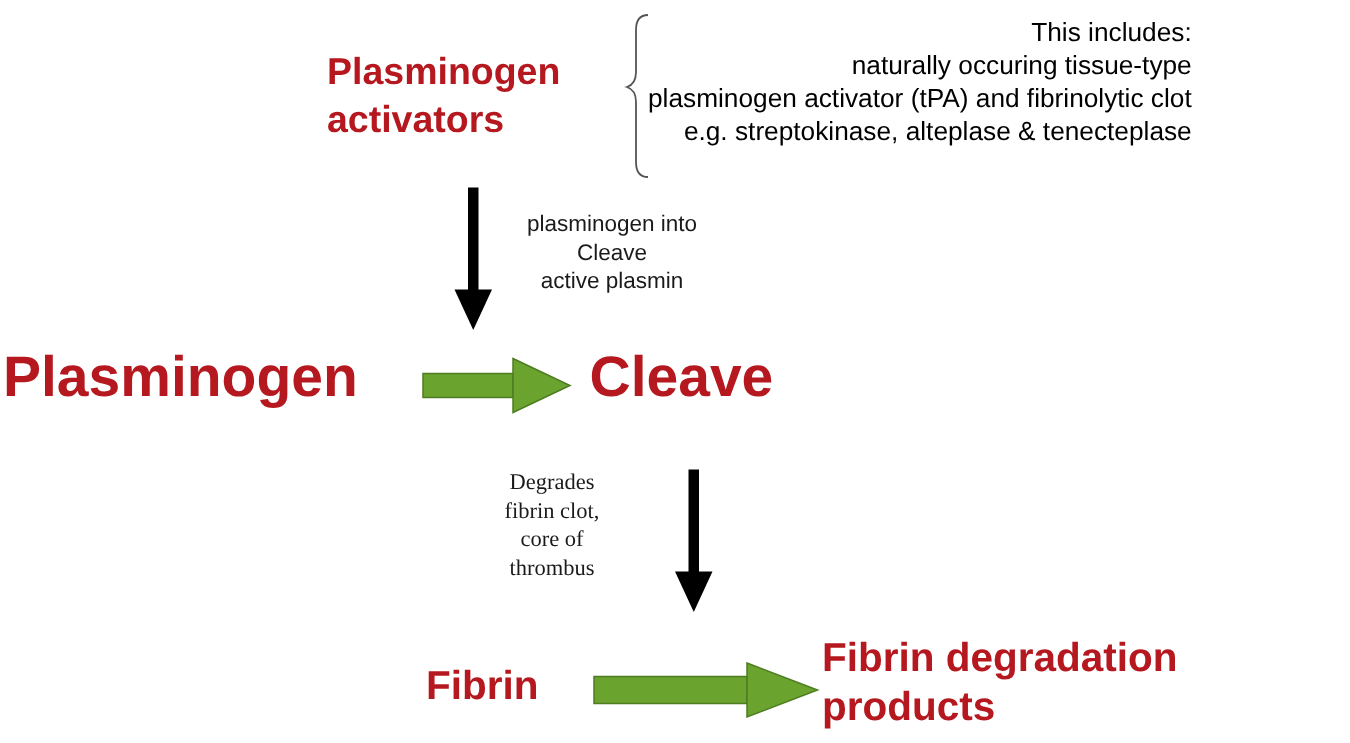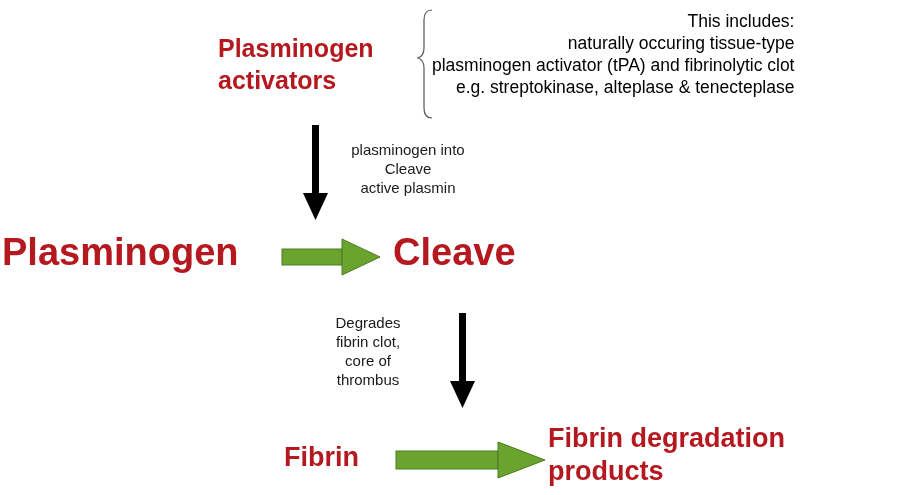--- a/index.html
+++ b/index.html
@@ -8,21 +8,21 @@
   .red { color: #b5181e; font-weight: bold; position: absolute; text-align: left; }
   .small { color: #1a1a1a; position: absolute; text-align: center; font-size: 15px; line-height: 19px; }
   #pa { left: 218px; top: 32px; width: 200px; font-size: 25px; line-height: 32px; }
   #plasminogen { left: 2px; top: 230px; font-size: 38px; line-height: 44px; }
   #plasmin { left: 393px; top: 230px; font-size: 38px; line-height: 44px; }
   #fibrin { left: 284px; top: 441px; font-size: 27px; line-height: 32px; }
   #fdp { left: 548px; top: 422px; width: 290px; font-size: 27px; line-height: 33px; }
   #note { position: absolute; left: 432px; top: 10px; font-size: 17.5px; line-height: 22px; color: #000; text-align: right; }
   #note div { white-space: nowrap; }
   #cleave { left: 338px; top: 140px; width: 140px; }
-  #degrades { left: 328px; top: 313px; width: 80px; }
+  #degrades { left: 328px; top: 313px; width: 80px; font-family: Liberation Serif, serif; }
   svg.shape { position: absolute; left: 0; top: 0; }
 </style>
 </head>
 <body>
 
 <svg class="shape" width="900" height="495">
 
   <path d="M432,10 Q424,10 424,20 L424,48 Q424,56 418,58 Q424,60 424,68 L424,108 Q424,118 432,118" fill="none" stroke="#555" stroke-width="1.2"></path>
 
   <g>

